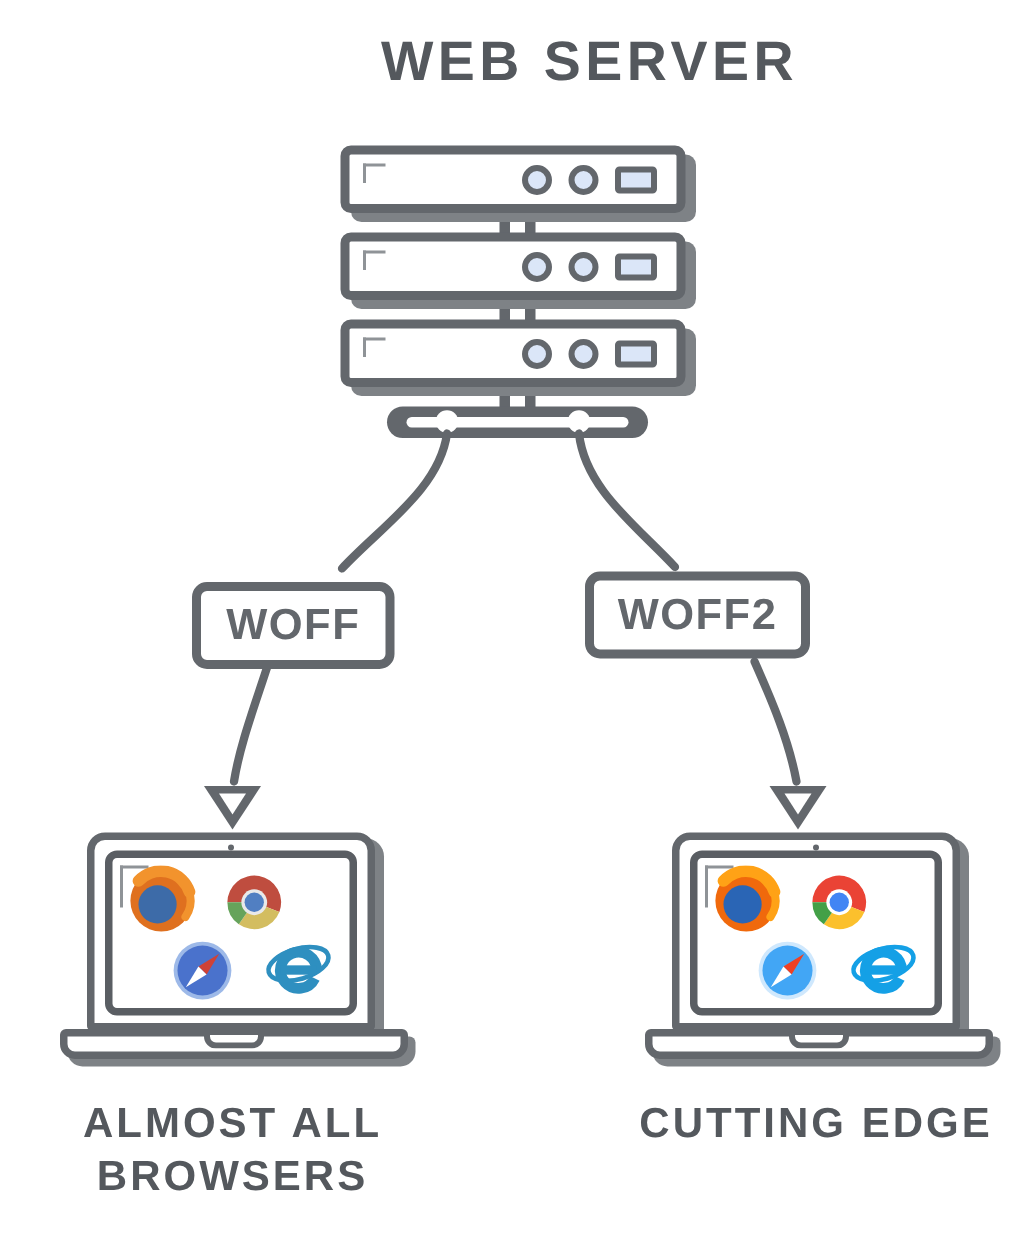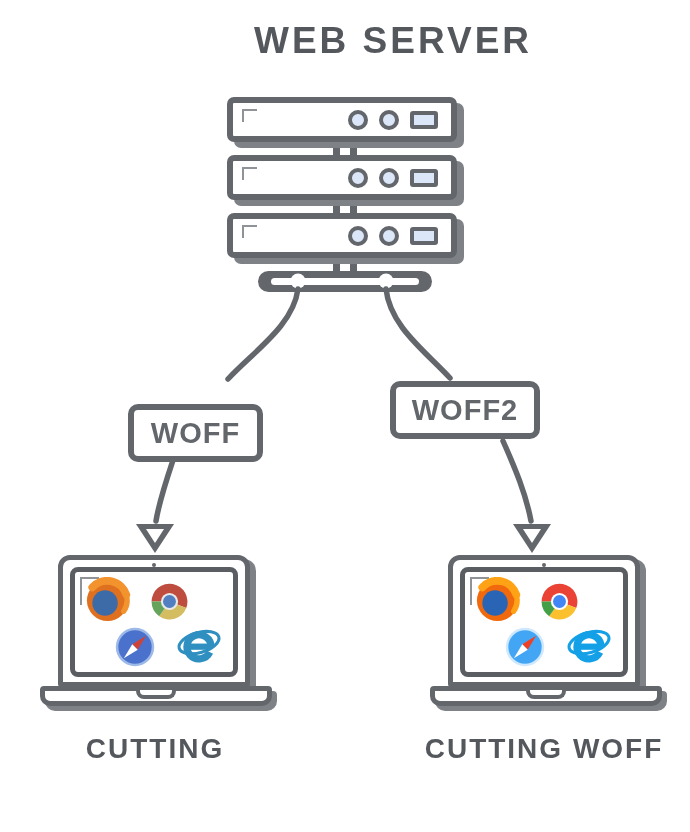--- a/index.html
+++ b/index.html
@@ -16,21 +16,21 @@
           display:flex;align-items:center;justify-content:flex-end;gap:11px;padding-right:13px;}
   .server .corner{position:absolute;left:9px;top:6px;width:13px;height:11px;
           border-left:2px solid var(--corner-mark);border-top:2px solid var(--corner-mark);}
   .dot{width:12px;height:12px;border:4px solid var(--line);border-radius:50%;background:var(--panel-blue);}
   .slot{width:20px;height:10px;border:4px solid var(--line);border-radius:3px;background:var(--panel-blue);}
 
   
   .fmt{position:absolute;box-sizing:border-box;background:#fff;border:6px solid var(--line);
        border-radius:10px;z-index:3;display:flex;align-items:center;justify-content:center;
        font-size:29px;font-weight:700;letter-spacing:1px;color:var(--line);}
-  .fmt.l{left:128px;top:404px;width:135px;height:58px;}
+  .fmt.l{left:128px;top:388px;width:135px;height:58px;}
   .fmt.r{left:390px;top:381px;width:150px;height:58px;text-align:right;}
 
   
   .laptop{position:absolute;top:555px;width:233px;height:152px;z-index:2;}
   .lap-body{position:absolute;left:18px;top:0;width:192px;height:132px;box-sizing:border-box;
             background:#fff;border:5px solid var(--line);border-radius:12px 12px 3px 3px;
             box-shadow:6px 4px 0 var(--shadow);}
   .cam{position:absolute;left:50%;top:3px;transform:translateX(-50%);width:4px;height:4px;
        border-radius:50%;background:var(--line);}
   .screen{position:absolute;left:7px;top:7px;width:168px;height:110px;box-sizing:border-box;
@@ -197,19 +197,20 @@
           <rect class="i-ie-f" x="11.5" y="22.5" width="25" height="6.5"></rect>
         </svg>
       </div>
     </div>
     <div class="lap-base">
       <span class="notch"></span>
     </div>
   </div>
 
   <div class="cap l">
-    <span>CUTTING</span>
+    <span>ALMOST ALL</span>
+    <span>BROWSERS</span>
   </div>
   <div class="cap r">
-    <span>CUTTING WOFF</span>
+    <span>CUTTING EDGE</span>
   </div>
 
 </div>
 
 </body></html>

